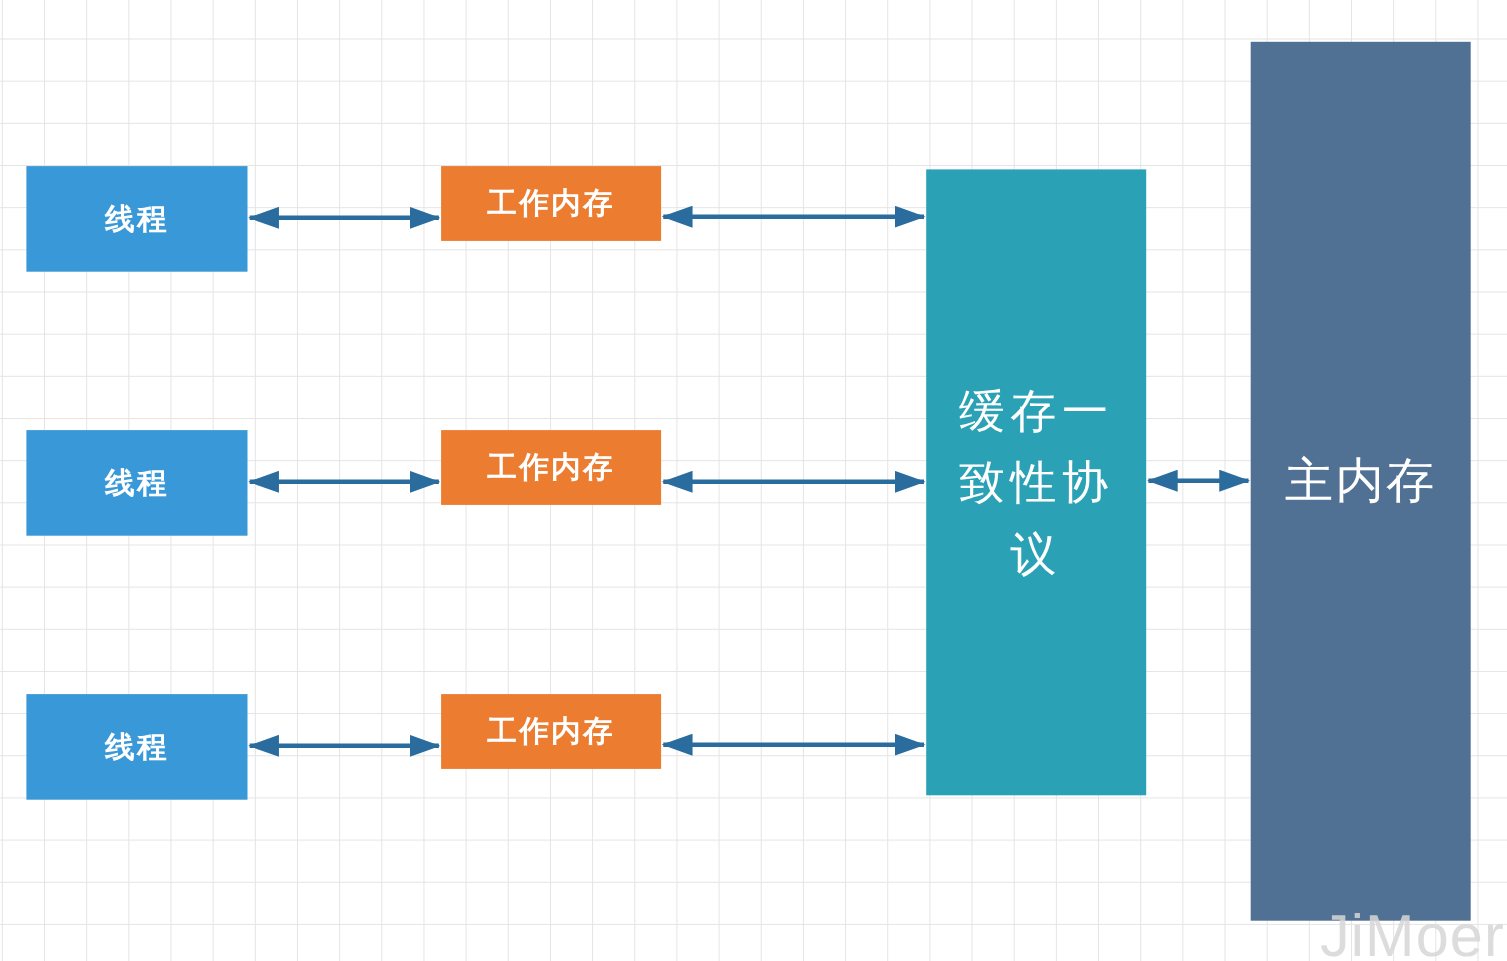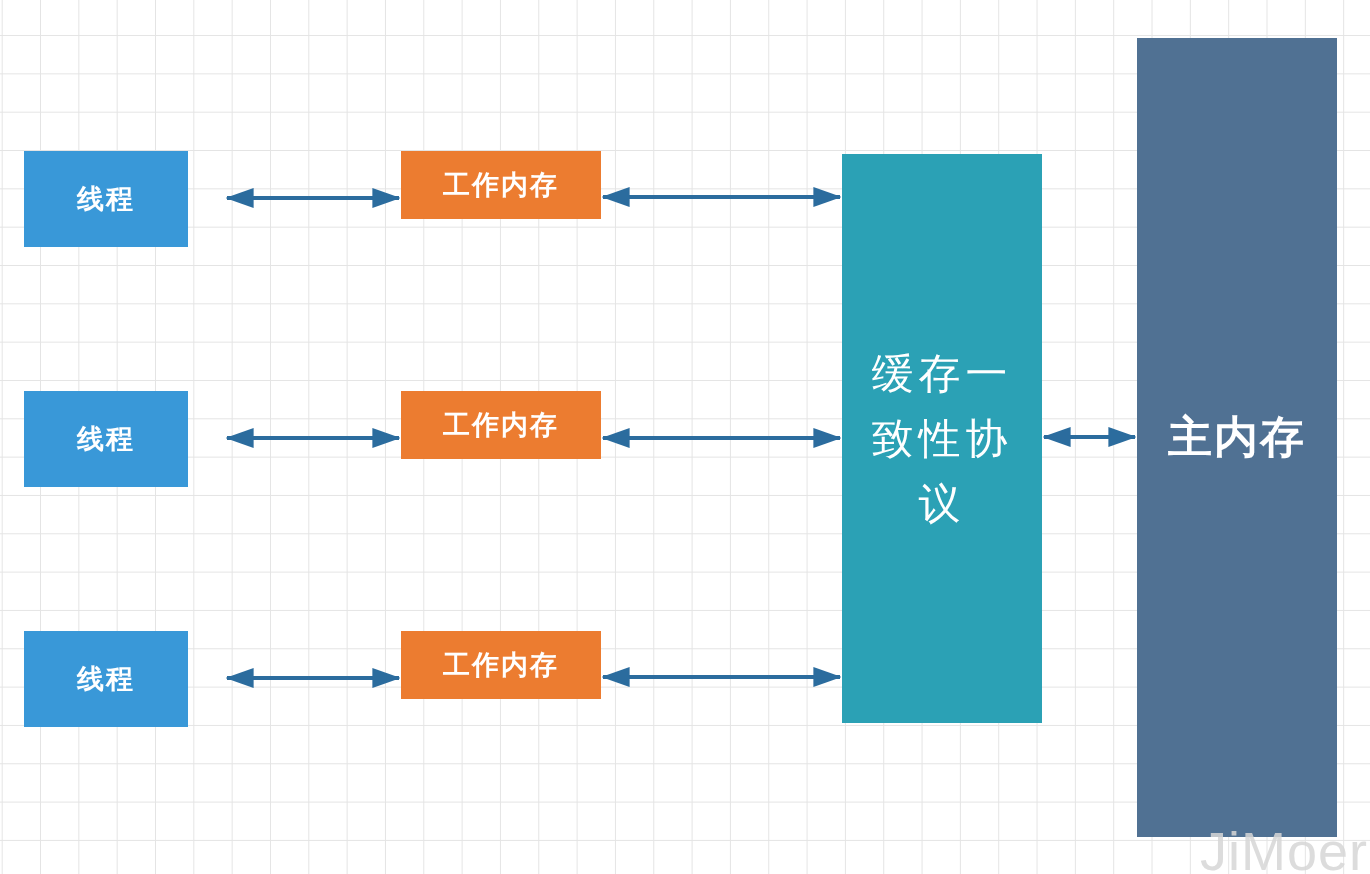--- a/index.html
+++ b/index.html
@@ -25,21 +25,21 @@
     display: flex;
     align-items: center;
     justify-content: center;
     color: #ffffff;
     text-align: center;
     box-sizing: border-box;
     z-index: 2;
   }
   .node-thread {
     left: 24px;
-    width: 164px;
+    width: 201px;
     height: 96px;
     background: var(--color-thread, #3998D8);
     font-size: 27px;
     font-weight: 700;
     letter-spacing: 2px;
   }
   .node-thread.row1 { top: 151px; }
   .node-thread.row2 { top: 391px; }
   .node-thread.row3 { top: 631px; }
   .node-workmem {
@@ -66,21 +66,21 @@
     letter-spacing: 5px;
     padding: 0 27px;
   }
   .node-mainmem {
     left: 1137px;
     top: 38px;
     width: 200px;
     height: 799px;
     background: var(--color-main-memory, #507193);
     font-size: 44px;
-    font-weight: 700;
+    font-weight: 400;
     letter-spacing: 2px;
   }
   .arrows-layer {
     position: absolute;
     left: 0;
     top: 0;
     width: 1370px;
     height: 874px;
     z-index: 1;
   }

